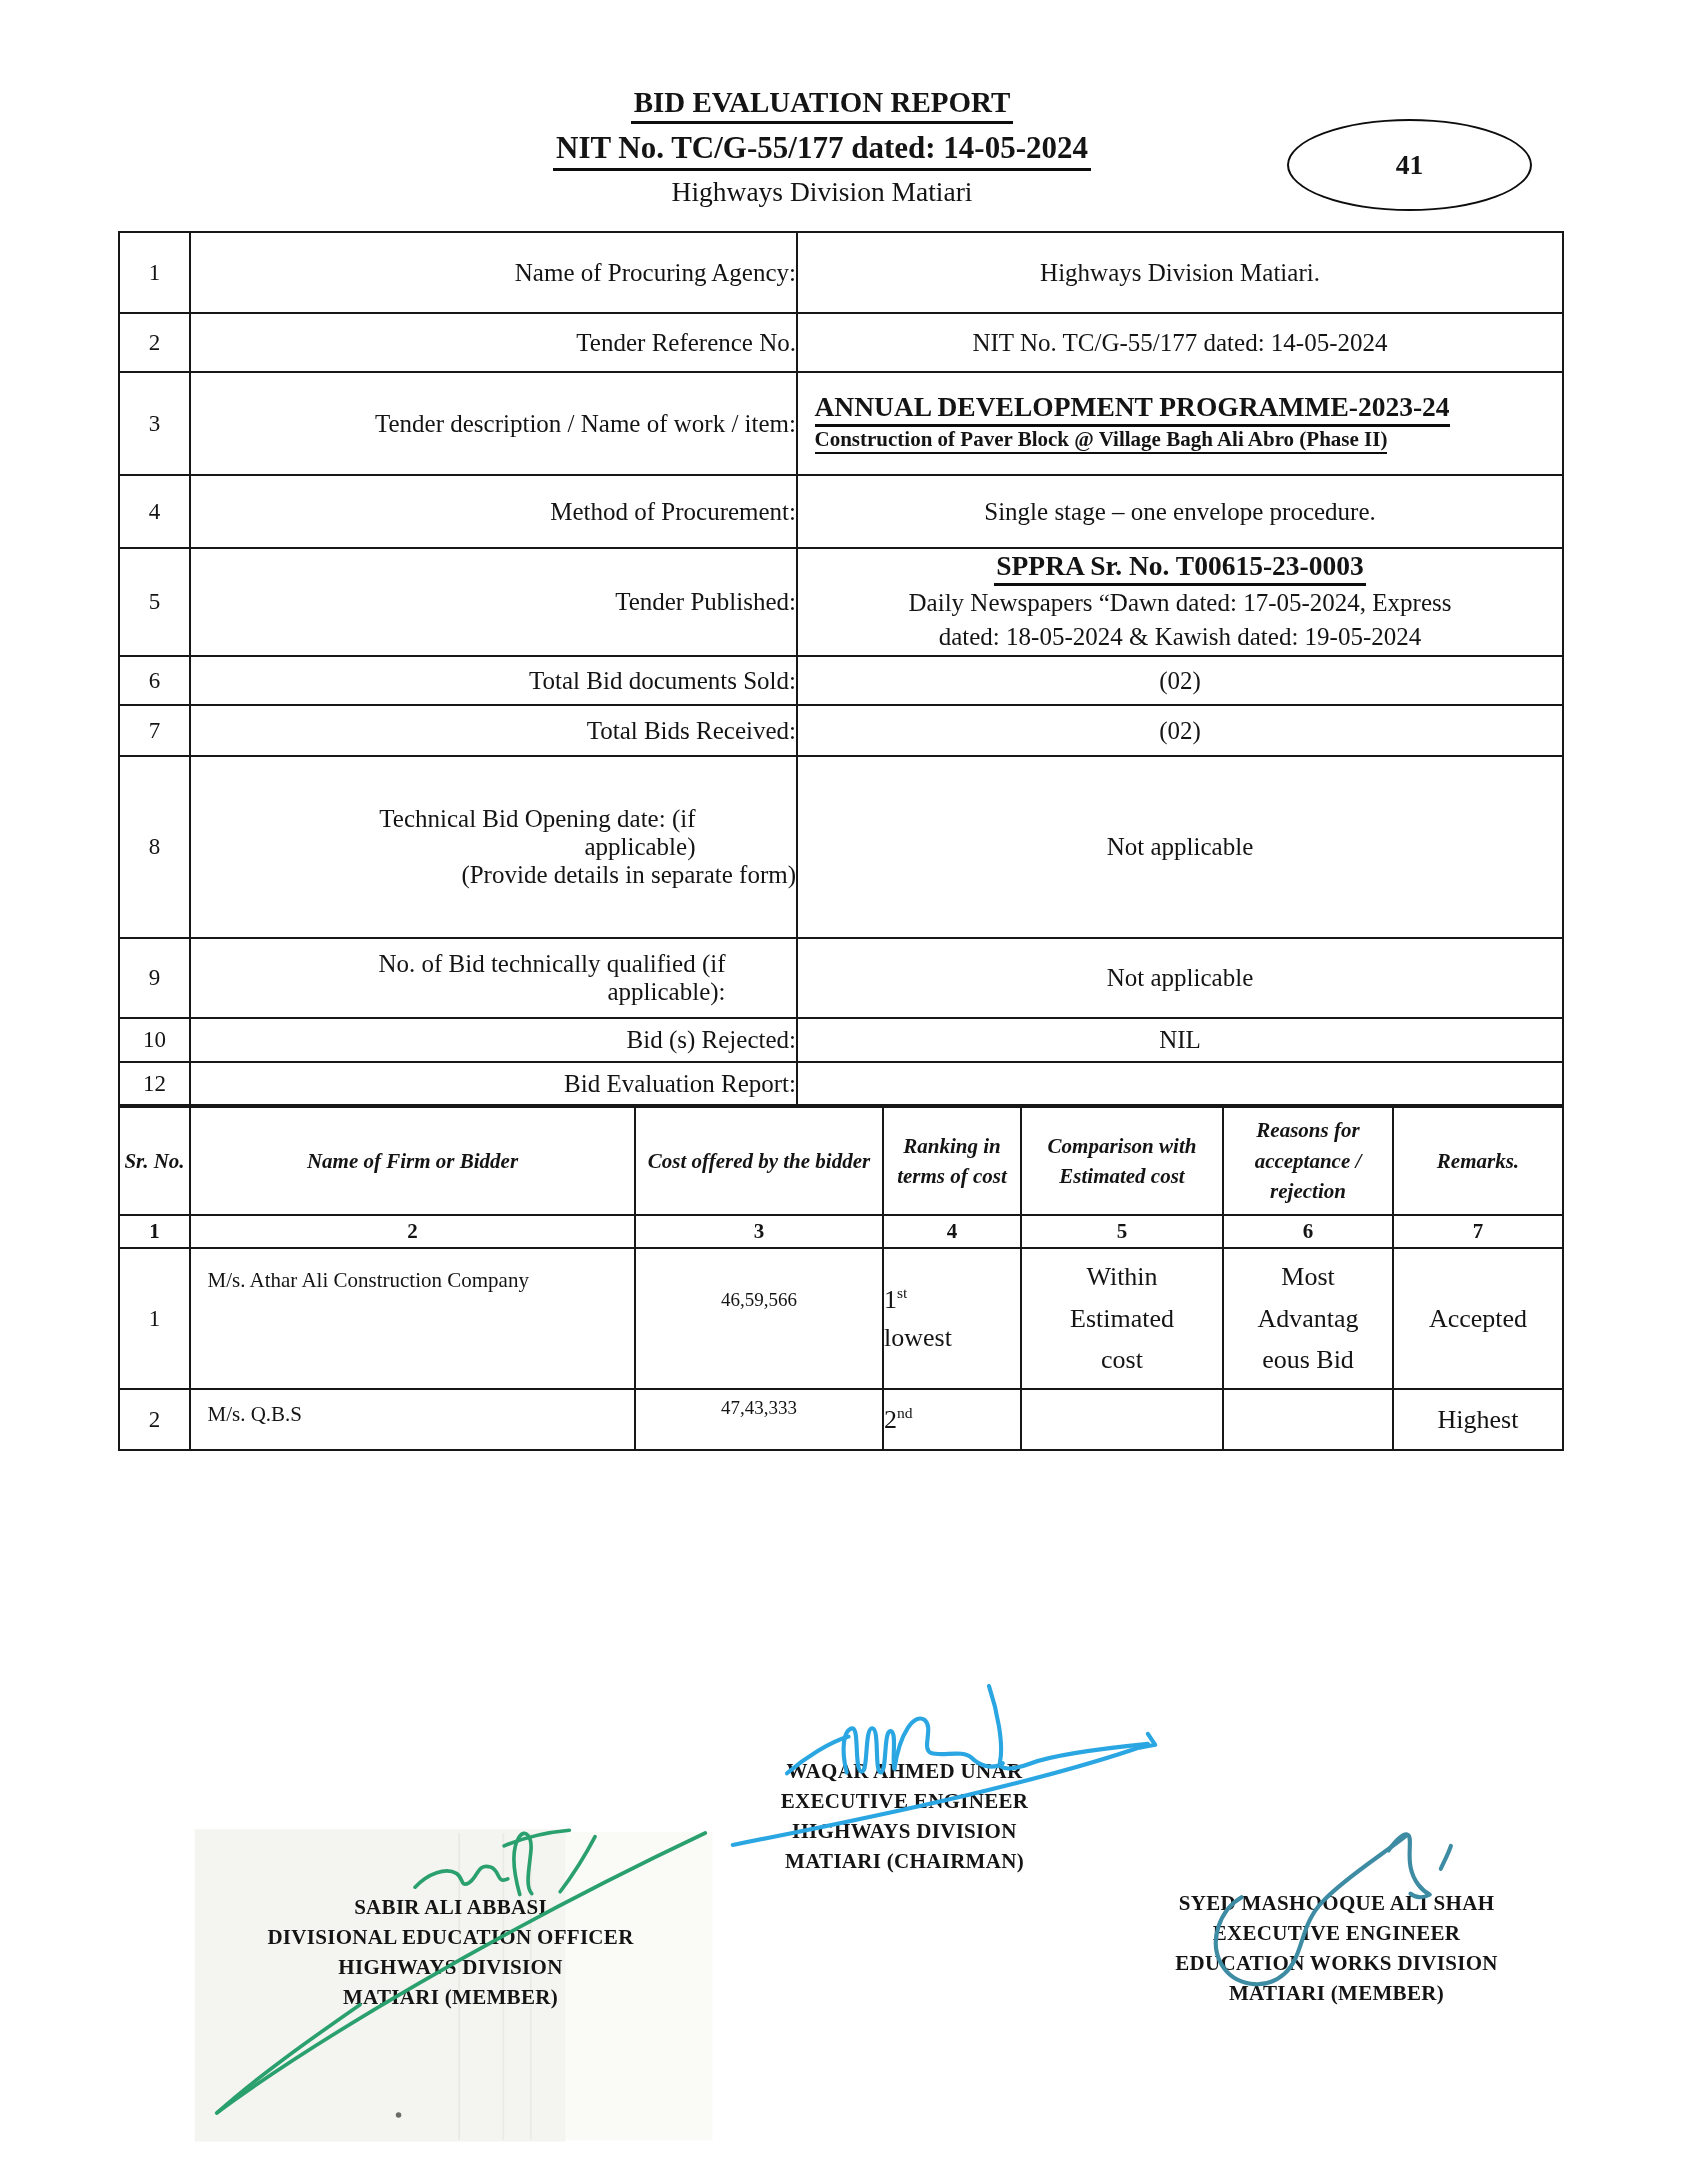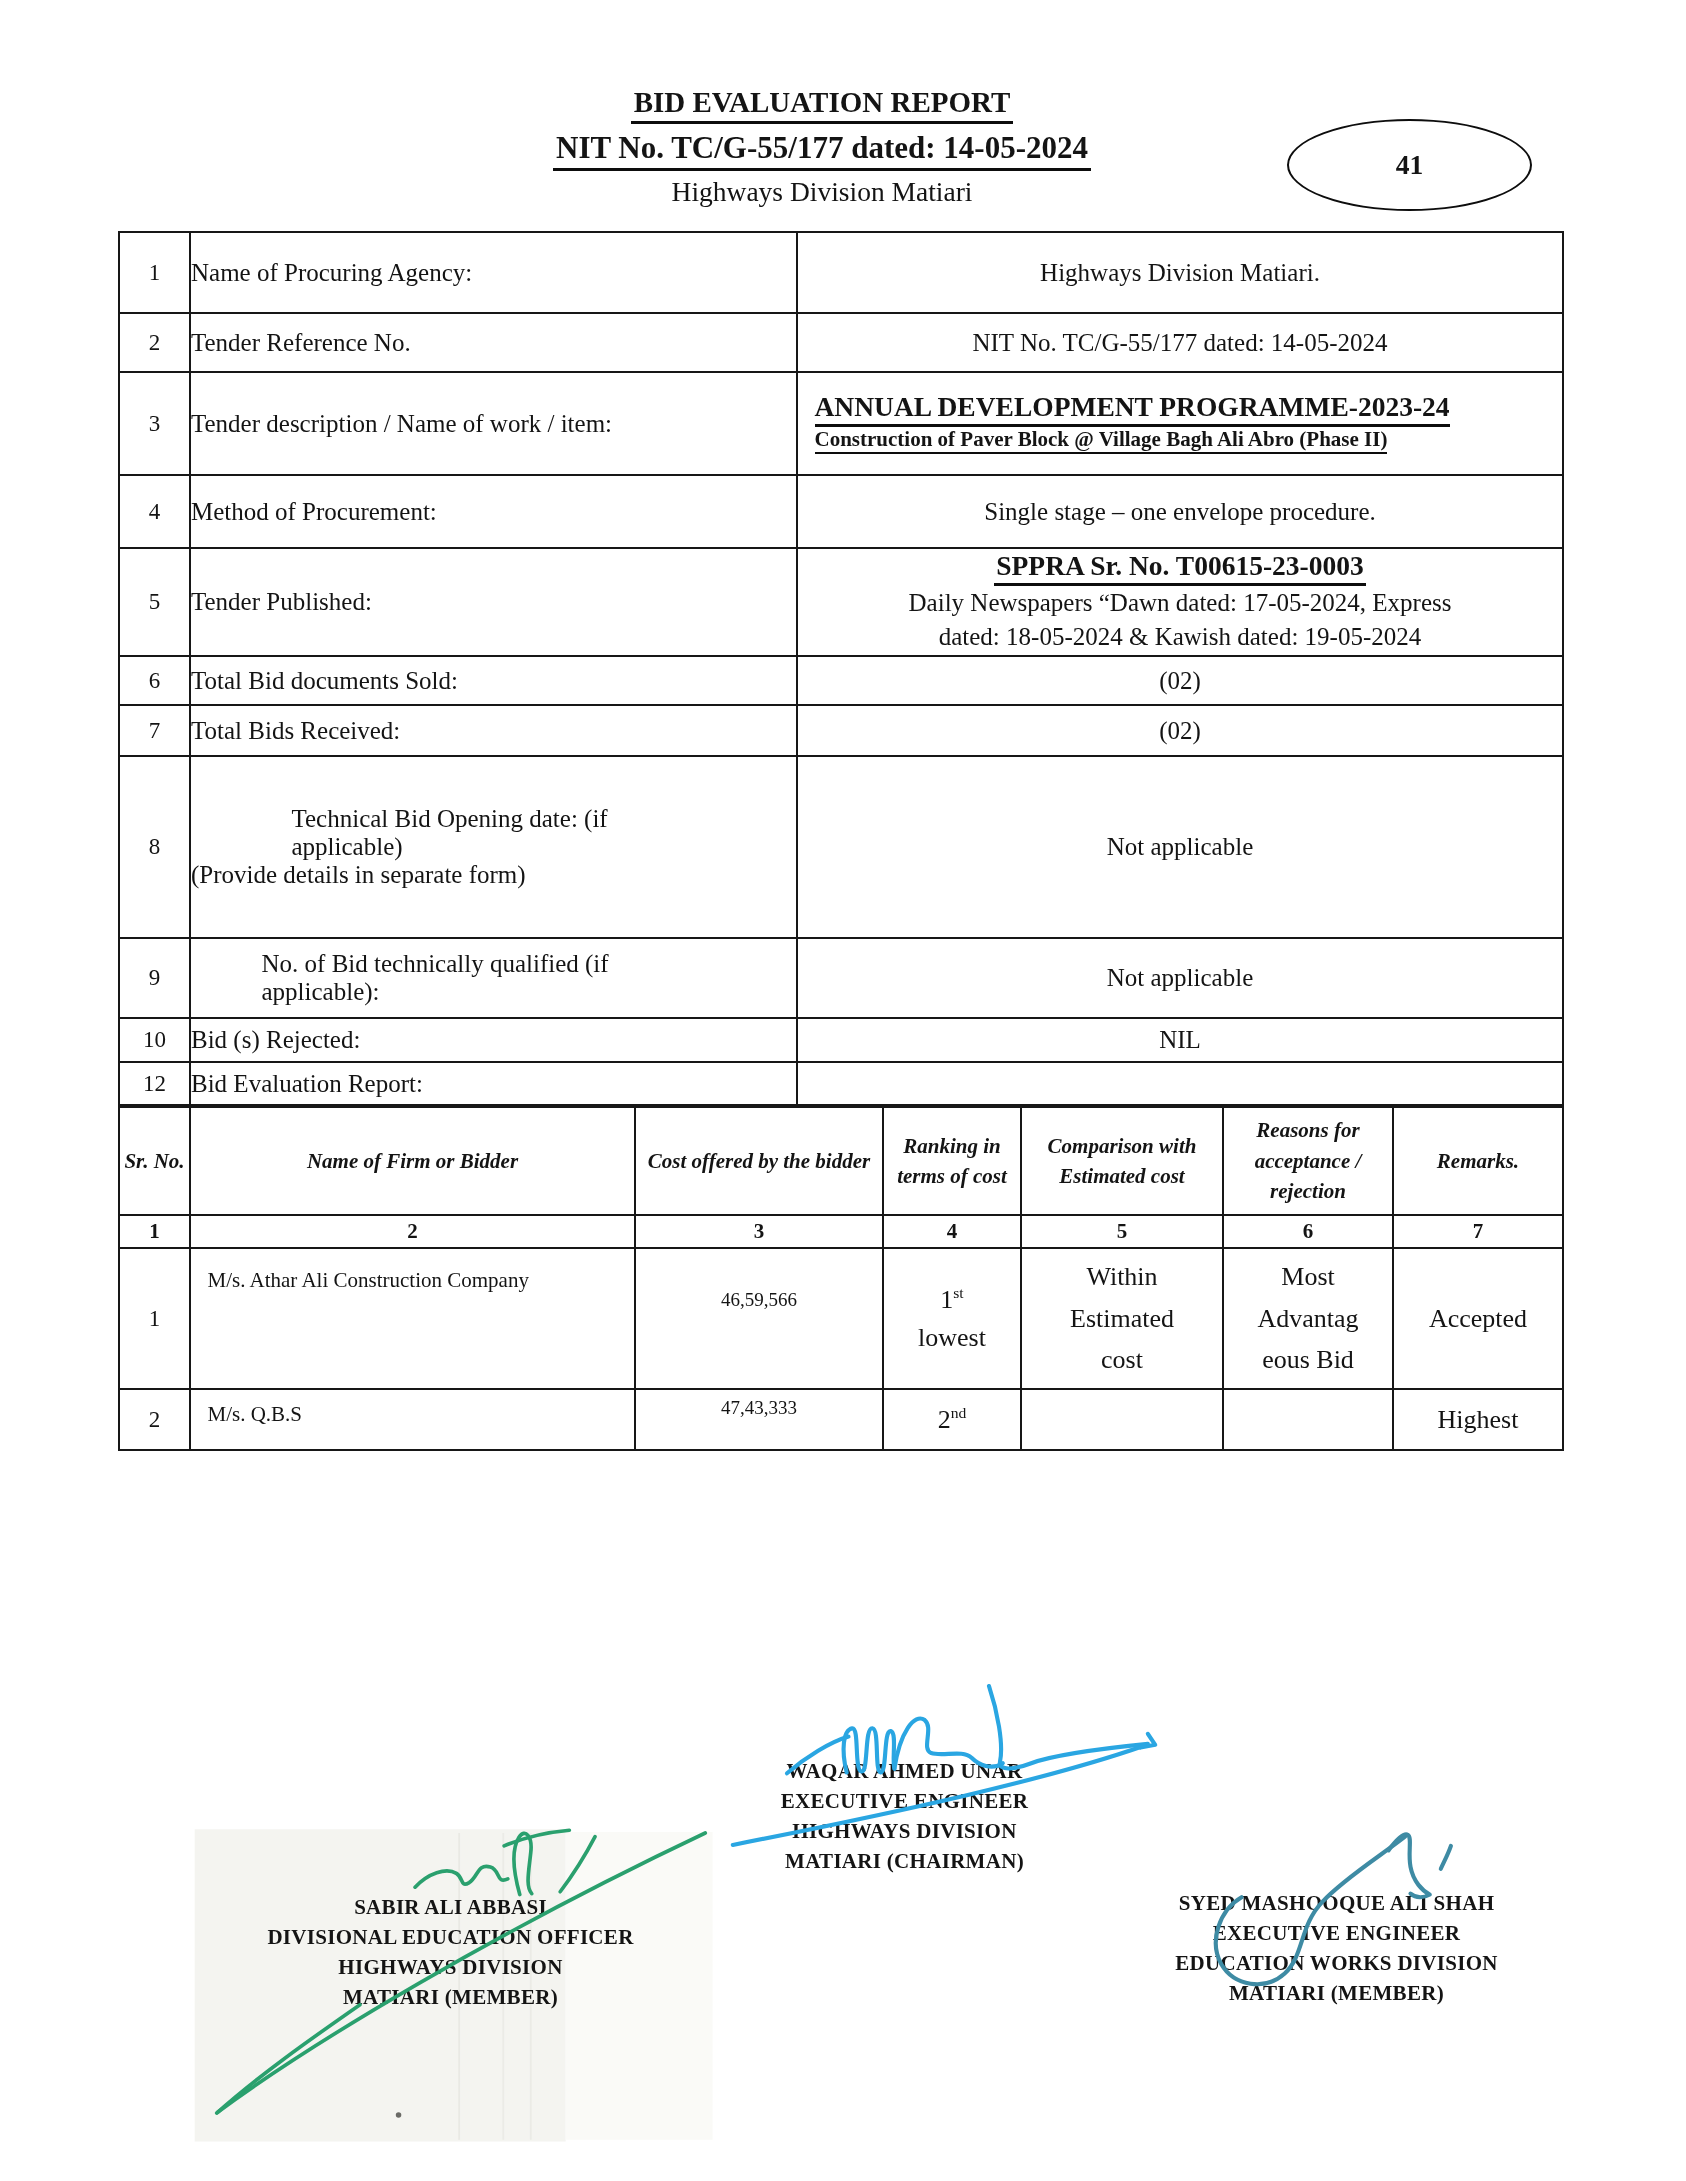--- a/index.html
+++ b/index.html
@@ -16,21 +16,21 @@
   .page-badge{position:absolute;left:1287px;top:119px;width:241px;height:88px;border:2.8px solid #0d0d0d;
               border-radius:50%;text-align:center;line-height:88px;font-size:27.5px;font-weight:bold;}
 
   
   .tables{position:absolute;left:118px;top:231px;width:1444px;}
   table{border-collapse:collapse;table-layout:fixed;width:1444px;}
   td,th{border:2.8px solid #171717;padding:0;overflow:hidden;}
 
   
   .info-table td.num{text-align:center;font-size:23px;}
-  .info-table td.lbl{text-align:left;font-size:25px;}
+  .info-table td.lbl{text-align:right;font-size:25px;}
   .info-table td.val{text-align:center;font-size:25px;}
   tr.ir1{height:81px;} tr.ir2{height:59px;} tr.ir3{height:103px;} tr.ir4{height:73px;}
   tr.ir5{height:108px;} tr.ir6{height:49px;} tr.ir7{height:51px;} tr.ir8{height:182px;}
   tr.ir9{height:80px;} tr.ir10{height:44px;} tr.ir11{height:52px;} tr.ir12{height:43px;}
   .wrap440{max-width:404px;margin:0 auto;}
   .wrap500{max-width:464px;margin:0 auto;}
   .cell-stack{height:100%;display:flex;flex-direction:column;justify-content:space-between;
               align-items:flex-start;padding:9.2px 7.3px 11px 16.5px;box-sizing:border-box;text-align:left;}
   .adp-line1{font-size:27.5px;font-weight:bold;border-bottom:3.7px solid #0d0d0d;padding-bottom:0.9px;}
   .adp-line2{font-size:21px;font-weight:bold;border-bottom:2.8px solid #0d0d0d;padding-bottom:0.9px;}
@@ -40,21 +40,21 @@
   
   .bid-table th{font-size:21px;font-style:italic;font-weight:bold;line-height:1.45;vertical-align:middle;}
   tr.bh{height:108px;} tr.bn{height:33px;} tr.bd1{height:141px;} tr.bd2{height:61px;}
   .bid-table td.cnum{text-align:center;font-size:21px;font-weight:bold;}
   td.sr{text-align:center;font-size:23px;}
   td.firm{text-align:left;vertical-align:top;font-size:21px;}
   td.firm .firm-inner{width:367px;padding:13px 0 0 16.5px;line-height:1.8;}
   td.firm.low .firm-inner{padding-top:5.5px;}
   td.cost{text-align:center;vertical-align:top;font-size:19px;padding-top:40px;}
   td.cost.low{padding-top:7.3px;}
-  td.rank{text-align:center;font-size:26px;line-height:1.45;}
+  td.rank{text-align:left;font-size:26px;line-height:1.45;}
   td.rank sup{font-size:15.6px;}
   td.comp{text-align:center;font-size:26px;line-height:1.6;}
   td.reason{text-align:center;font-size:26px;line-height:1.6;}
   td.remarks{text-align:center;font-size:26px;}
 
   
   .under-layer,.ink-layer{position:absolute;left:0;top:0;width:1686px;height:2182px;pointer-events:none;}
   .under-layer{z-index:1;} .sig-text{z-index:2;} .ink-layer{z-index:3;}
   .sig-text{position:absolute;text-align:center;font-weight:bold;font-size:21px;line-height:30px;letter-spacing:0.3px;}
   #sig-chairman{left:675px;top:1756px;width:459px;}

